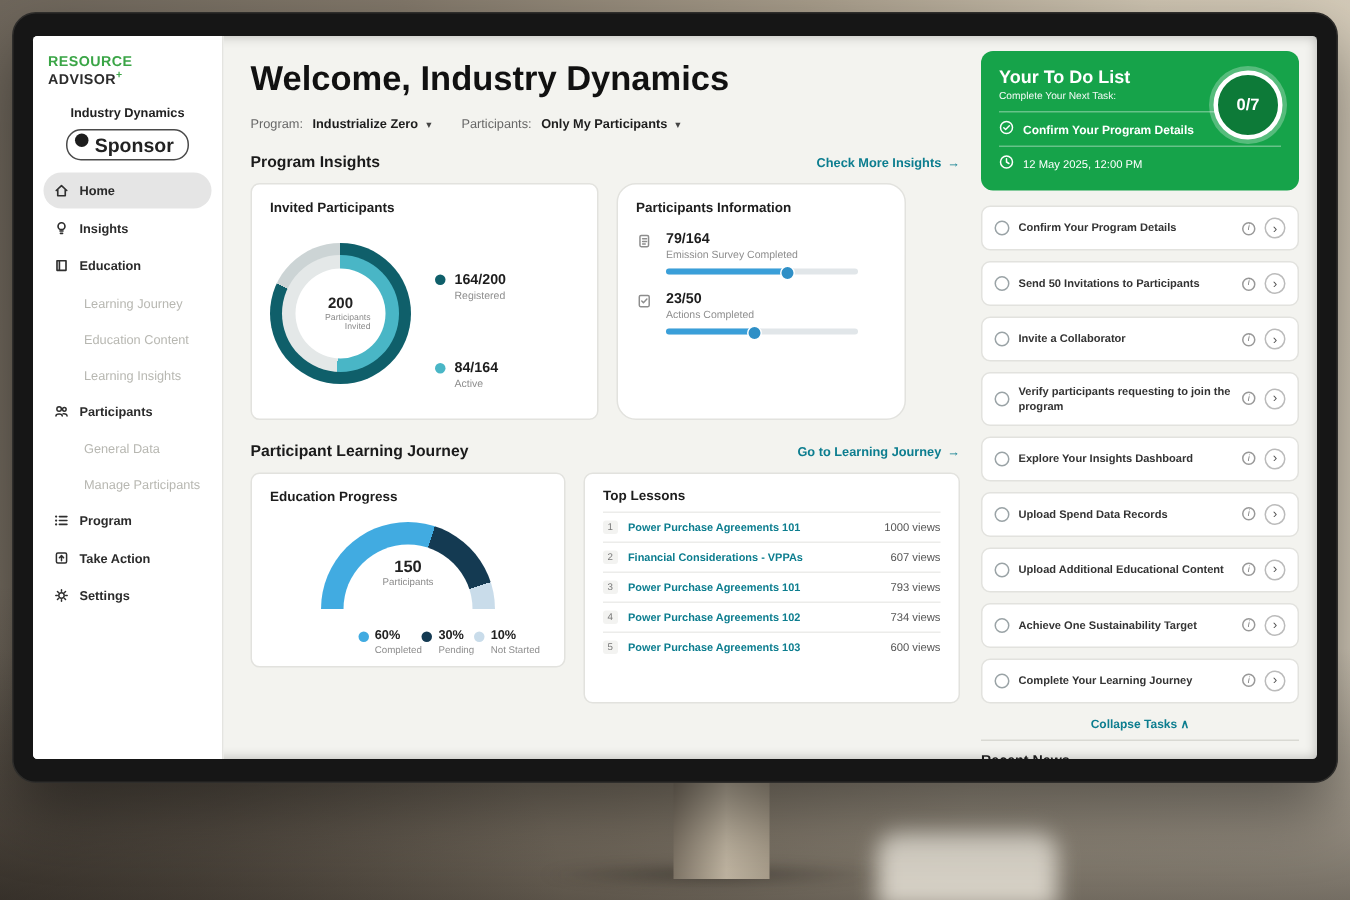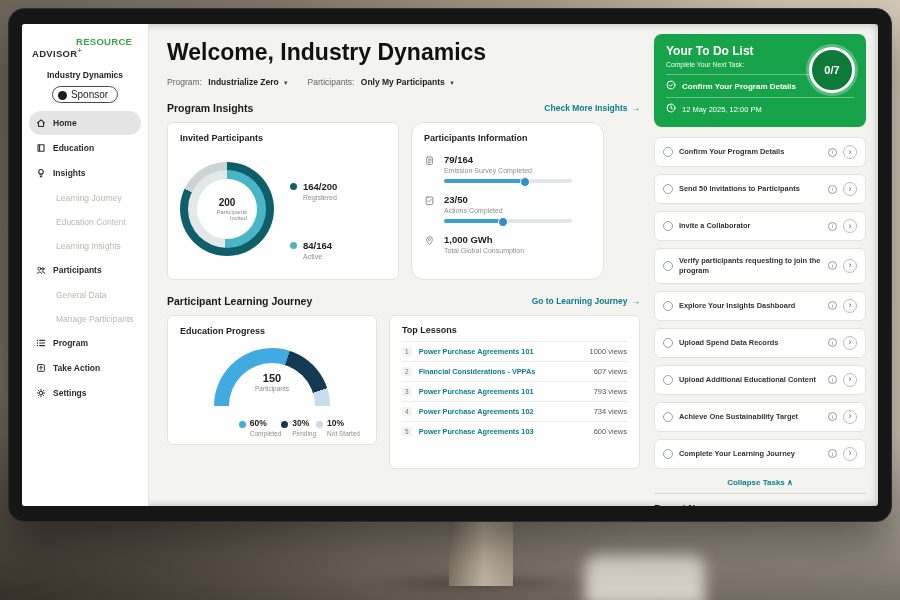--- a/index.html
+++ b/index.html
@@ -25,26 +25,26 @@
     background:#161616; border:1px solid #2e2d2b; border-radius:16px;
     box-shadow:0 20px 45px rgba(0,0,0,.45); }
   .screen { position:absolute; left:13px; top:15px; width:856px; height:482px;
     background:#f3f3ef; border-radius:3px; overflow:hidden;
     box-shadow:inset 0 0 8px rgba(0,0,0,.25); font-size:9px; color:#222; }
 
   
   .sidebar { position:absolute; left:0; top:0; bottom:0; width:127px; background:#fff;
     border-right:1px solid #e4e4e0; }
   .logo { padding:12px 10px 2px; font-size:9.5px; font-weight:bold; letter-spacing:.3px; }
-  .logo .res { color:#3aa546;margin-left:44px; }
+  .logo .res { color:#3aa546; }
   .logo .adv { color:#2c2c2c; }
   .logo .plus { color:#3aa546; font-size:7px; vertical-align:super; }
   .org { text-align:center; font-weight:bold; font-size:8.5px; margin-top:9px; color:#222; }
-  .sponsor { margin:6px auto 8px; width:fit-content; display:flex; align-items:flex-end; gap:4px;
-    border:1px solid #4a4a4a; border-radius:10px; padding:2px 9px 2px 5px; font-size:10px; color:#222; }
+  .sponsor { margin:6px auto 8px; width:fit-content; display:flex; align-items:flex-start; gap:4px;
+    border:1px solid #4a4a4a; border-radius:10px; padding:2px 9px 2px 5px; font-size:13px; color:#222;font-weight:bold; }
   .sponsor-ico { width:9px; height:9px; border-radius:50%; background:#1d1d1d; display:inline-block; }
   .nav { list-style:none; margin-top:4px; }
   .nav-item { display:flex; align-items:center; gap:6px; height:24px; margin:1px 7px;
     padding:0 7px; border-radius:12px; font-size:8.5px; font-weight:bold; color:#2b2b2b; cursor:pointer; }
   .nav-item.sub { font-weight:normal; color:#b7b7b1; padding-left:27px; height:23px; }
   .nav-item.active { background:#e5e5e5; }
   .nav-icon { width:11px; display:flex; }
 
   
   .content { position:absolute; left:127px; right:0; top:0; bottom:0; padding:10px 12px 0 18px;
@@ -161,34 +161,34 @@
       <li class="nav-item active">
         <span class="nav-icon">
               <svg width="10" height="10" viewBox="0 0 10 10" fill="none" stroke="#2f2f2f" stroke-width="1.1" stroke-linecap="round" stroke-linejoin="round">
                 <path d="M1.5 5 L5 1.8 L8.5 5 M2.5 4.4 V8.5 H7.5 V4.4"></path>
               </svg>
             </span>
         <span class="nav-label">Home</span>
       </li>
       <li class="nav-item">
         <span class="nav-icon">
-              <svg width="10" height="10" viewBox="0 0 10 10" fill="none" stroke="#2f2f2f" stroke-width="1.1" stroke-linejoin="round">
-                <path d="M2 1.8 H8 V8.2 H2 Z M3.6 1.8 V8.2"></path>
-              </svg>
-            </span>
-        <span class="nav-label">Education</span>
-      </li>
-      <li class="nav-item">
-        <span class="nav-icon">
               <svg width="10" height="10" viewBox="0 0 10 10" fill="none" stroke="#2f2f2f" stroke-width="1.1" stroke-linecap="round">
                 <circle cx="5" cy="3.8" r="2.3"></circle>
                 <path d="M4 7 h2 M4.3 8.6 h1.4"></path>
               </svg>
             </span>
         <span class="nav-label">Insights</span>
+      </li>
+      <li class="nav-item">
+        <span class="nav-icon">
+              <svg width="10" height="10" viewBox="0 0 10 10" fill="none" stroke="#2f2f2f" stroke-width="1.1" stroke-linejoin="round">
+                <path d="M2 1.8 H8 V8.2 H2 Z M3.6 1.8 V8.2"></path>
+              </svg>
+            </span>
+        <span class="nav-label">Education</span>
       </li>
       <li class="nav-item sub">
         <span class="nav-label">Learning Journey</span>
       </li>
       <li class="nav-item sub">
         <span class="nav-label">Education Content</span>
       </li>
       <li class="nav-item sub">
         <span class="nav-label">Learning Insights</span>
       </li>
@@ -310,30 +310,20 @@
                     <path d="M3.5 5.2 L4.5 6.2 L6.6 4"></path>
                   </svg></span>
             <span>
               <div class="stat-val">23/50</div>
               <div class="stat-lab">Actions Completed</div>
               <div class="track">
                     <div class="fill" style="width: 48%;"></div>
                   </div>
             </span>
           </div>
-          <div class="stat">
-            <span class="stat-icon"><svg width="11" height="11" viewBox="0 0 10 10" fill="none" stroke="#8d8d8d" stroke-width="0.9">
-                    <path d="M5 8.7 C3.1 6.5 2.4 5.3 2.4 4.1 A2.6 2.6 0 1 1 7.6 4.1 C7.6 5.3 6.9 6.5 5 8.7 Z"></path>
-                    <circle cx="5" cy="4.1" r="0.9"></circle>
-                  </svg></span>
-            <span>
-              <div class="stat-val">1,000 GWh</div>
-              <div class="stat-lab">Total Global Consumption</div>
-            </span>
-          </div>
         </div>
       </div>
 
       <div class="section-row">
         <span class="section-title">Participant Learning Journey</span>
         <span class="section-link">
           <span>Go to Learning Journey</span><span class="arr">→</span>
         </span>
       </div>
 

